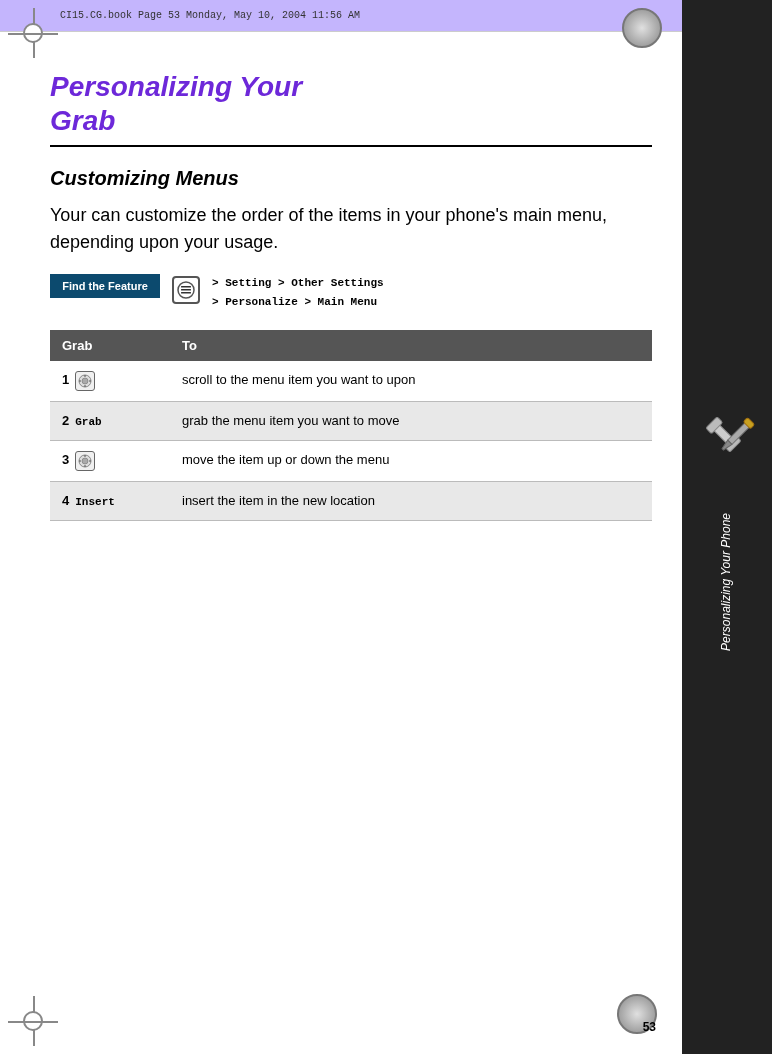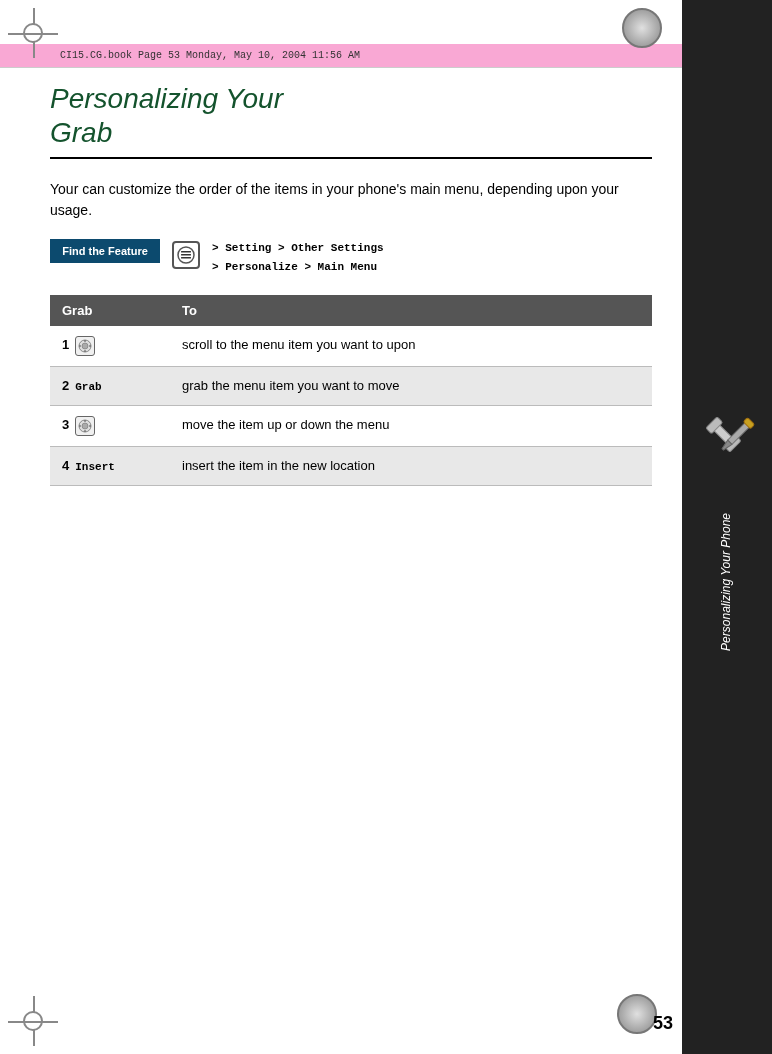--- a/index.html
+++ b/index.html
@@ -57,30 +57,29 @@
       transform: translate(-50%, -50%);
       background: #fff;
     }
 
     
     .top-header {
       position: absolute;
       top: 0;
       left: 0;
       right: 0;
-      height: 24px;
-      background: #f9a8d4;
+      height: 32px;
+      background: #c4b5fd;
       border-bottom: 1px solid #ccc;
       display: flex;
       align-items: center;
       padding: 0 60px;
       font-size: 10px;
       color: #333;
       font-family: 'Courier New', monospace;
-      margin-top: 44px;
     }
 
     
     .right-sidebar {
       position: absolute;
       top: 0;
       right: 0;
       width: 90px;
       height: 100%;
       background: #222;
@@ -107,64 +106,64 @@
       transform: rotate(180deg);
       text-align: center;
       line-height: 1.3;
       margin-top: 20px;
     }
 
     
     .page-number {
       position: absolute;
       bottom: 20px;
-      right: 99px;
-      font-size: 18px;
+      right: 116px;
+      font-size: 12px;
       font-weight: bold;
       color: #000;
     }
 
     
     .main-content {
       position: absolute;
       top: 32px;
       left: 30px;
       right: 100px;
       bottom: 30px;
       padding: 20px 20px 20px 20px;
     }
 
     
     .page-title {
       font-size: 28px;
       font-style: italic;
-      font-weight: normal;
-      color: #14532d;
+      font-weight: bold;
+      color: #6d28d9;
       line-height: 1.2;
       margin-bottom: 8px;
-      margin-top: 30px;
+      margin-top: 18px;
     }
 
     .title-divider {
       border: none;
       border-top: 2px solid #000;
       margin: 8px 0 20px 0;
     }
 
     
     .section-heading {
       font-size: 20px;
       font-style: italic;
       font-weight: bold;
       color: #000;
       margin-bottom: 12px;
     }
 
     .section-description {
-      font-size: 14px;
+      font-size: 18px;
       color: #000;
       line-height: 1.5;
       margin-bottom: 18px;
     }
 
     
     .find-feature-container {
       display: flex;
       align-items: flex-start;
       margin-bottom: 18px;
@@ -318,20 +317,21 @@
 
 <div class="main-content">
 
   <div class="page-title">
     <span>Personalizing Your</span><br>
     <span>Grab</span>
   </div>
 
   <hr class="title-divider">
 
+  <div class="section-heading">Customizing Menus</div>
 
   <p class="section-description">Your can customize the order of the items in your phone's main menu, depending upon your usage.</p>
 
   <div class="find-feature-container">
     <div class="find-feature-label">Find the Feature</div>
 
     <div class="find-feature-icon">
       <svg width="18" height="18" viewBox="0 0 18 18">
         <circle cx="9" cy="9" r="8" fill="#fff" stroke="#555" stroke-width="1.5"></circle>
         <rect x="4" y="5" width="10" height="1.5" rx="0.5" fill="#333"></rect>

